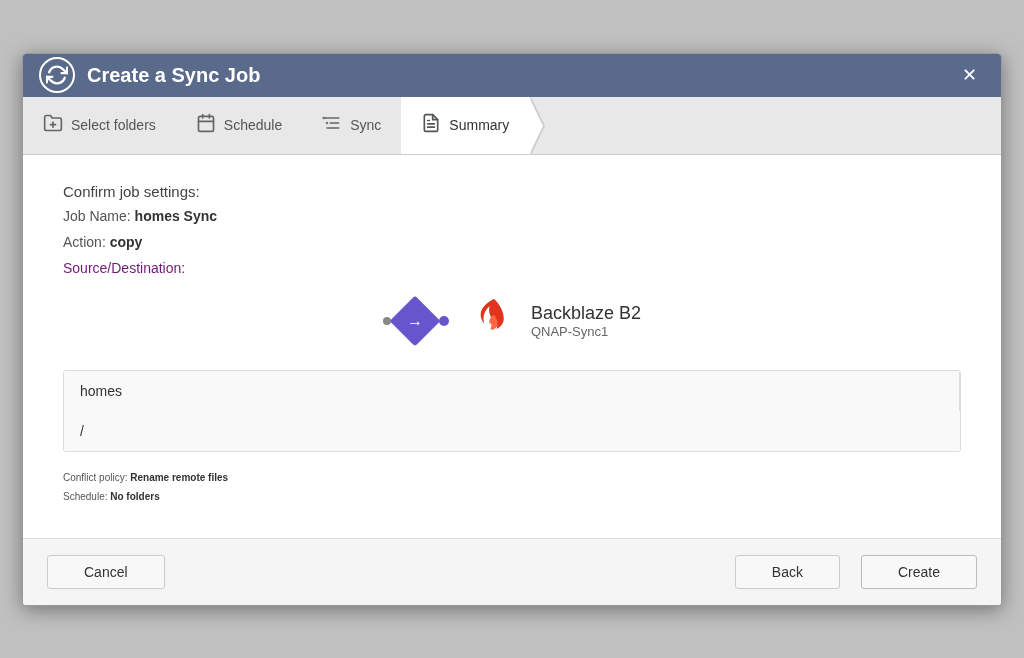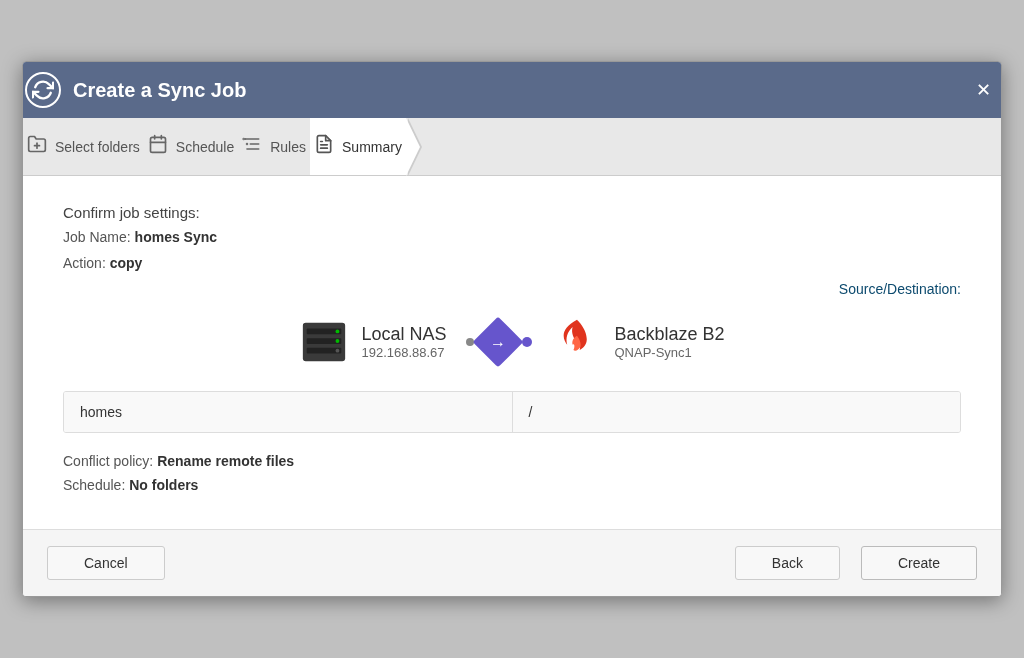--- a/index.html
+++ b/index.html
@@ -23,22 +23,22 @@
       overflow: hidden;
       display: flex;
       flex-direction: column;
     }
     .title-bar {
       background: #5a6a8a;
       color: white;
       display: flex;
       align-items: center;
       justify-content: space-between;
-      padding: 10px 2px;
-      height: 56px;
+      padding: 10px 16px;
+      height: 43px;
     }
     .title-bar-left {
       display: flex;
       align-items: center;
       gap: 12px;
     }
     .title-icon {
       width: 36px;
       height: 36px;
       border: 2px solid white;
@@ -67,21 +67,21 @@
       display: flex;
       background: #e8e8e8;
       border-bottom: 1px solid #ccc;
       height: 58px;
       align-items: stretch;
     }
     .wizard-tab {
       display: flex;
       align-items: center;
       gap: 8px;
-      padding: 0 4px;
+      padding: 0 20px;
       font-size: 14px;
       color: #555;
       position: relative;
       cursor: pointer;
       white-space: nowrap;
     }
     .wizard-tab.active {
       background: #ffffff;
       color: #333;
       font-weight: 500;
@@ -129,23 +129,22 @@
       margin-bottom: 10px;
       font-size: 14px;
       color: #555;
     }
     .info-row strong {
       color: #333;
       font-weight: bold;
     }
     .source-dest-label {
       font-size: 14px;
-      color: #0c4a6e;
+      color: #701a75;
       margin-bottom: 20px;
-      text-align: right;
     }
     .connection-visual {
       display: flex;
       align-items: center;
       justify-content: center;
       margin: 0 0 24px 0;
       gap: 20px;
     }
     .endpoint {
       display: flex;
@@ -210,38 +209,39 @@
       border-radius: 3px;
       overflow: hidden;
       margin-bottom: 20px;
     }
     .folder-row {
       display: flex;
       border-bottom: 1px solid #eee;
     }
     .folder-row:last-child {
       border-bottom: none;
+      flex-direction: column;
     }
     .folder-cell {
       padding: 12px 16px;
       font-size: 14px;
       color: #333;
       flex: 1;
     }
     .folder-cell:first-child {
       border-right: 1px solid #ddd;
       background: #f9f9f9;
     }
     .folder-cell:last-child {
       background: #f9f9f9;
     }
     
     .bottom-info {
       margin-bottom: 8px;
-      font-size: 14px;
+      font-size: 10px;
       color: #555;
     }
     .bottom-info strong {
       font-weight: bold;
       color: #333;
     }
     
     .footer {
       display: flex;
       justify-content: space-between;
@@ -314,21 +314,21 @@
       <span class="tab-icon">
         <svg width="20" height="20" viewBox="0 0 24 24" fill="none" stroke="#666" stroke-width="2" stroke-linecap="round" stroke-linejoin="round">
           <line x1="4" y1="6" x2="20" y2="6"></line>
             <line x1="10" y1="12" x2="20" y2="12"></line>
             <line x1="6" y1="18" x2="20" y2="18"></line>
           <circle cx="2" cy="6" r="0.5" fill="#666"></circle>
             <circle cx="6" cy="12" r="0.5" fill="#666"></circle>
           <line x1="4" y1="6" x2="4" y2="6"></line>
         </svg>
       </span>
-      <span>Rules</span>
+      <span>Sync</span>
     </div>
     <div class="wizard-tab active">
       <span class="tab-icon">
         <svg width="20" height="20" viewBox="0 0 24 24" fill="none" stroke="#555" stroke-width="2" stroke-linecap="round" stroke-linejoin="round">
           <path d="M14 2H6a2 2 0 0 0-2 2v16a2 2 0 0 0 2 2h12a2 2 0 0 0 2-2V8z"></path>
           <polyline points="14 2 14 8 20 8"></polyline>
           <line x1="16" y1="13" x2="8" y2="13"></line>
             <line x1="16" y1="17" x2="8" y2="17"></line>
           <polyline points="10 9 9 9 8 9"></polyline>
         </svg>
@@ -343,37 +343,20 @@
     <div class="info-row">
       <span>Job Name: </span><strong>homes Sync</strong>
     </div>
     <div class="info-row">
       <span>Action: </span><strong>copy</strong>
     </div>
     <div class="source-dest-label">Source/Destination:</div>
 
     <div class="connection-visual">
 
-      <div class="endpoint">
-        <div class="nas-icon">
-          <svg width="52" height="44" viewBox="0 0 52 44">
-            <rect x="4" y="2" width="44" height="40" rx="3" fill="#3a3a3a"></rect>
-            <rect x="8" y="8" width="36" height="6" rx="1" fill="#222"></rect>
-            <rect x="8" y="18" width="36" height="6" rx="1" fill="#222"></rect>
-            <rect x="8" y="28" width="36" height="6" rx="1" fill="#222"></rect>
-            <circle cx="40" cy="11" r="2" fill="#00bb00"></circle>
-            <circle cx="40" cy="21" r="2" fill="#00bb00"></circle>
-            <circle cx="40" cy="31" r="2" fill="#555"></circle>
-          </svg>
-        </div>
-        <div class="endpoint-info">
-          <div class="endpoint-name">Local NAS</div>
-          <div class="endpoint-detail">192.168.88.67</div>
-        </div>
-      </div>
 
       <div class="connector">
         <div class="dot"></div>
         <div class="arrow-diamond">
           <div class="arrow-diamond-inner">→</div>
         </div>
         <div class="pin-dot"></div>
       </div>
 
       <div class="endpoint">

